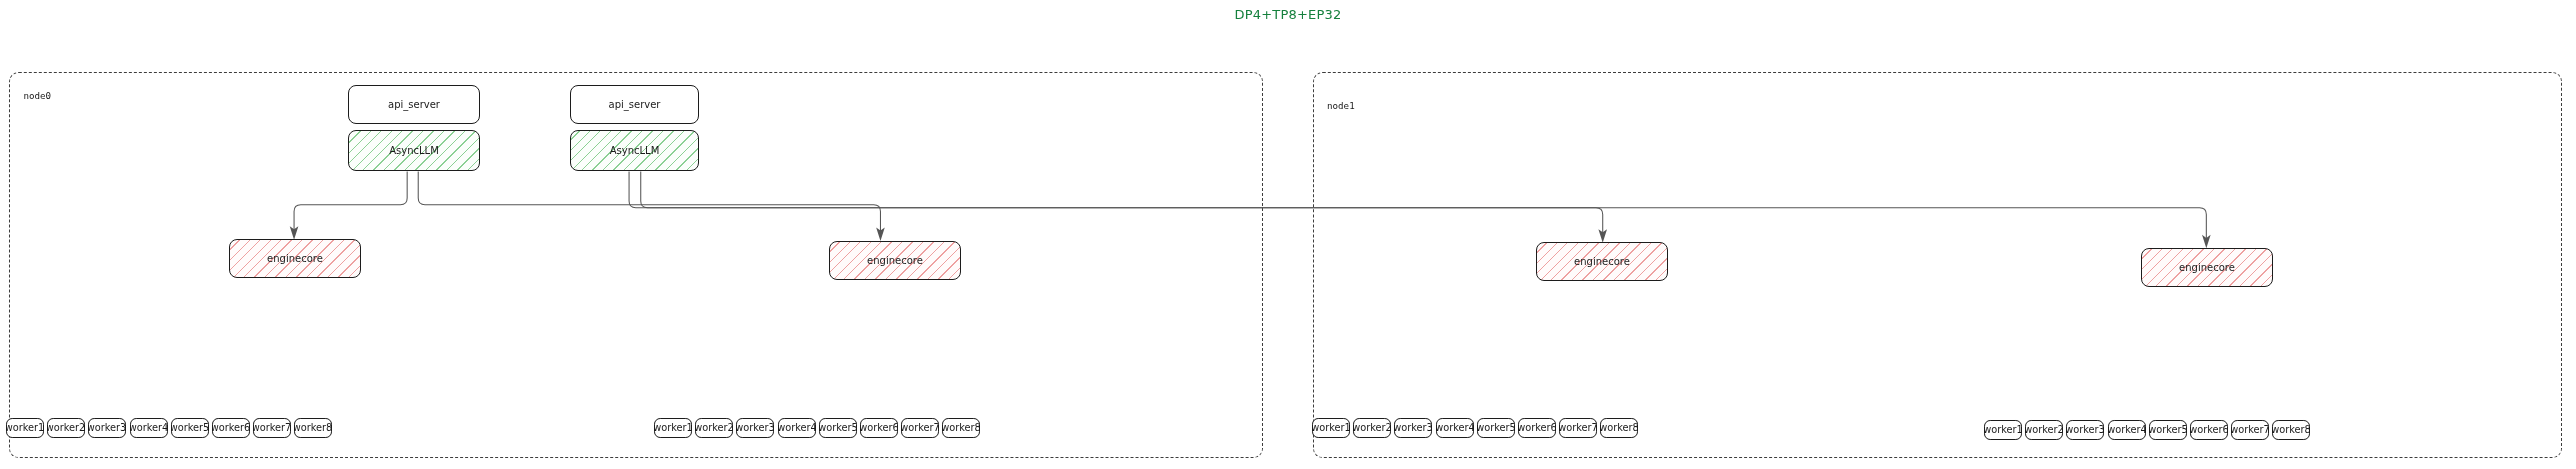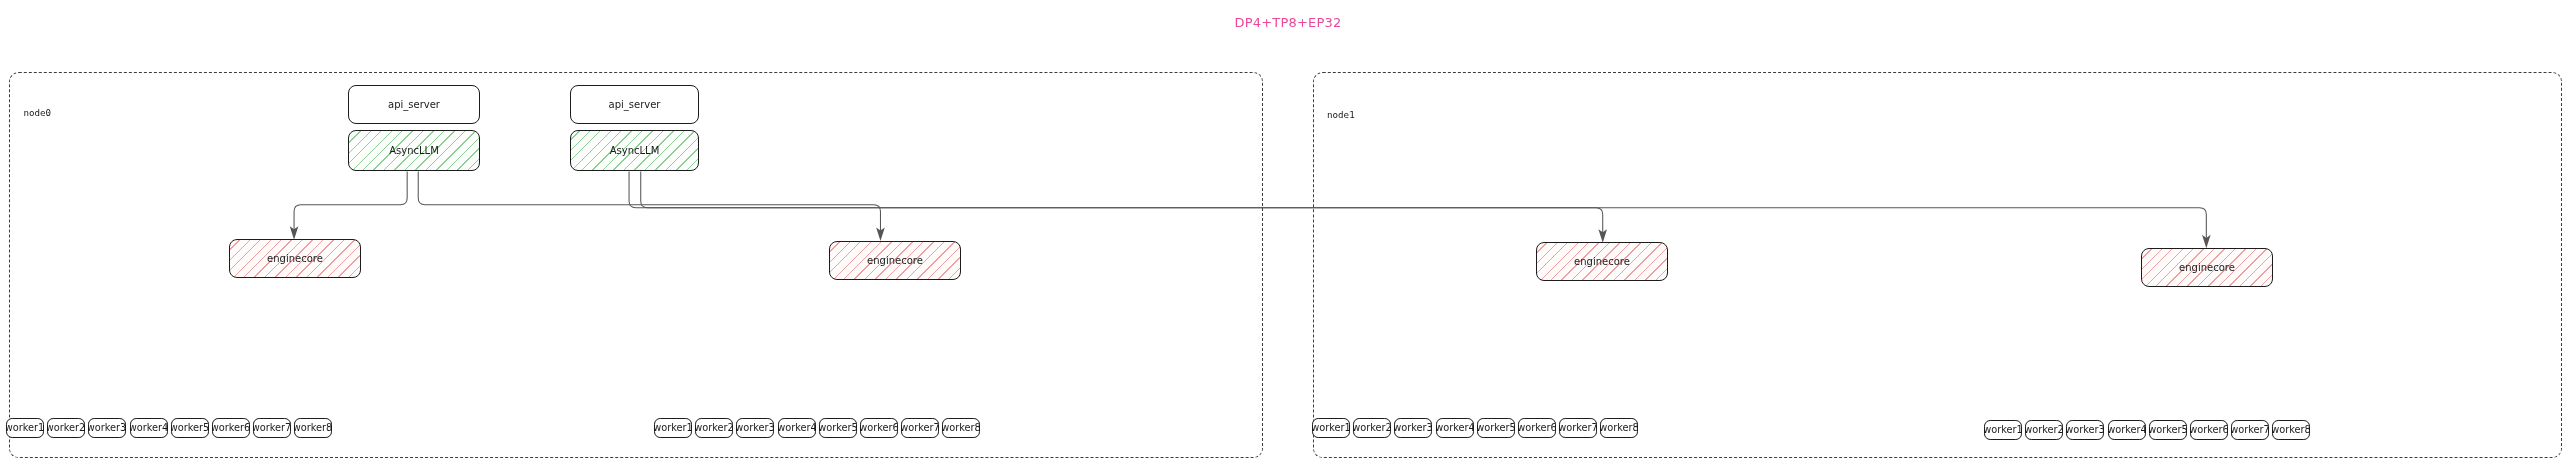--- a/index.html
+++ b/index.html
@@ -13,42 +13,41 @@
   #canvas {
     position: relative;
     width: 2576px;
     height: 469px;
     background: #ffffff;
     overflow: hidden;
   }
   .title {
     position: absolute;
     left: 0;
-    top: 15px;
+    top: 7px;
     width: 2576px;
     text-align: center;
     font-family: "DejaVu Sans", sans-serif;
     font-size: 13px;
-    color: #ec4899;
+    color: #15803d;
     letter-spacing: 0.2px;
   }
   
   .cluster {
     position: absolute;
     border: 1.4px dashed #3d3d3d;
     border-radius: 9.8px;
     background: transparent;
     box-sizing: border-box;
   }
   .cluster-label {
     position: absolute;
     font-family: "DejaVu Sans Mono", monospace;
     font-size: 9.2px;
     color: #1a1a1a;
-    margin-top: 17px;
   }
   
   .nodebox {
     position: absolute;
     box-sizing: border-box;
     border: 1.6px solid #1c1c1c;
     border-radius: 8px;
     background: #ffffff;
     display: flex;
     align-items: center;
@@ -114,21 +113,21 @@
 <body>
 
 <div id="canvas">
 
   <div class="title">DP4+TP8+EP32</div>
 
   <div class="cluster" style="left:8.6px; top:72px; width:1254px; height:386px;"></div>
   <div class="cluster-label" style="left:23.4px; top:90px;">node0</div>
 
   <div class="cluster" style="left:1313px; top:72px; width:1249px; height:386px;"></div>
-  <div class="cluster-label" style="left:1327px; top:92px;">node1</div>
+  <div class="cluster-label" style="left:1327px; top:100px;">node1</div>
 
   <svg id="edges" viewBox="0 0 4188 763" width="2576" height="469">
 
     <path d="M 661,279 L 661,322 Q 661,333 650,333 L 488,333 Q 477,333 477,344 L 477,378"></path>
     <path d="M 679,279 L 679,322 Q 679,333 690,333 L 1420,333 Q 1431,333 1431,344 L 1431,380"></path>
 
     <path d="M 1022,279 L 1022,327 Q 1022,338 1033,338 L 2595,338 Q 2606,338 2606,349 L 2606,383"></path>
     <path d="M 1041,279 L 1041,327 Q 1041,338 1052,338 L 3577,338 Q 3588,338 3588,349 L 3588,392"></path>
 
     <polygon points="477,390 470,368 477,373 484,368"></polygon>

